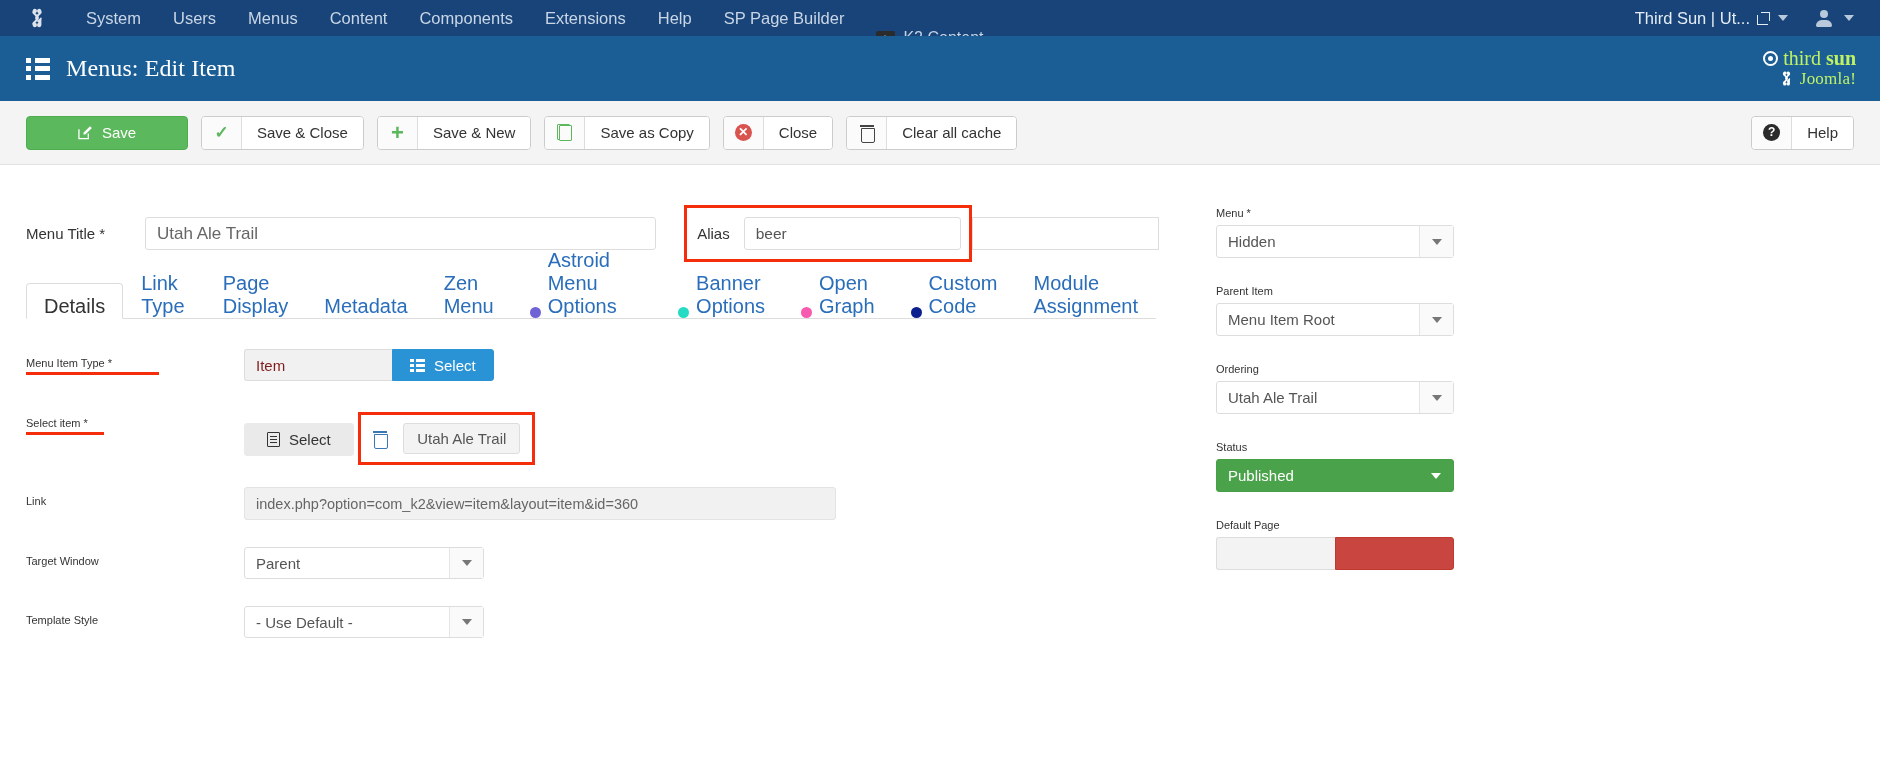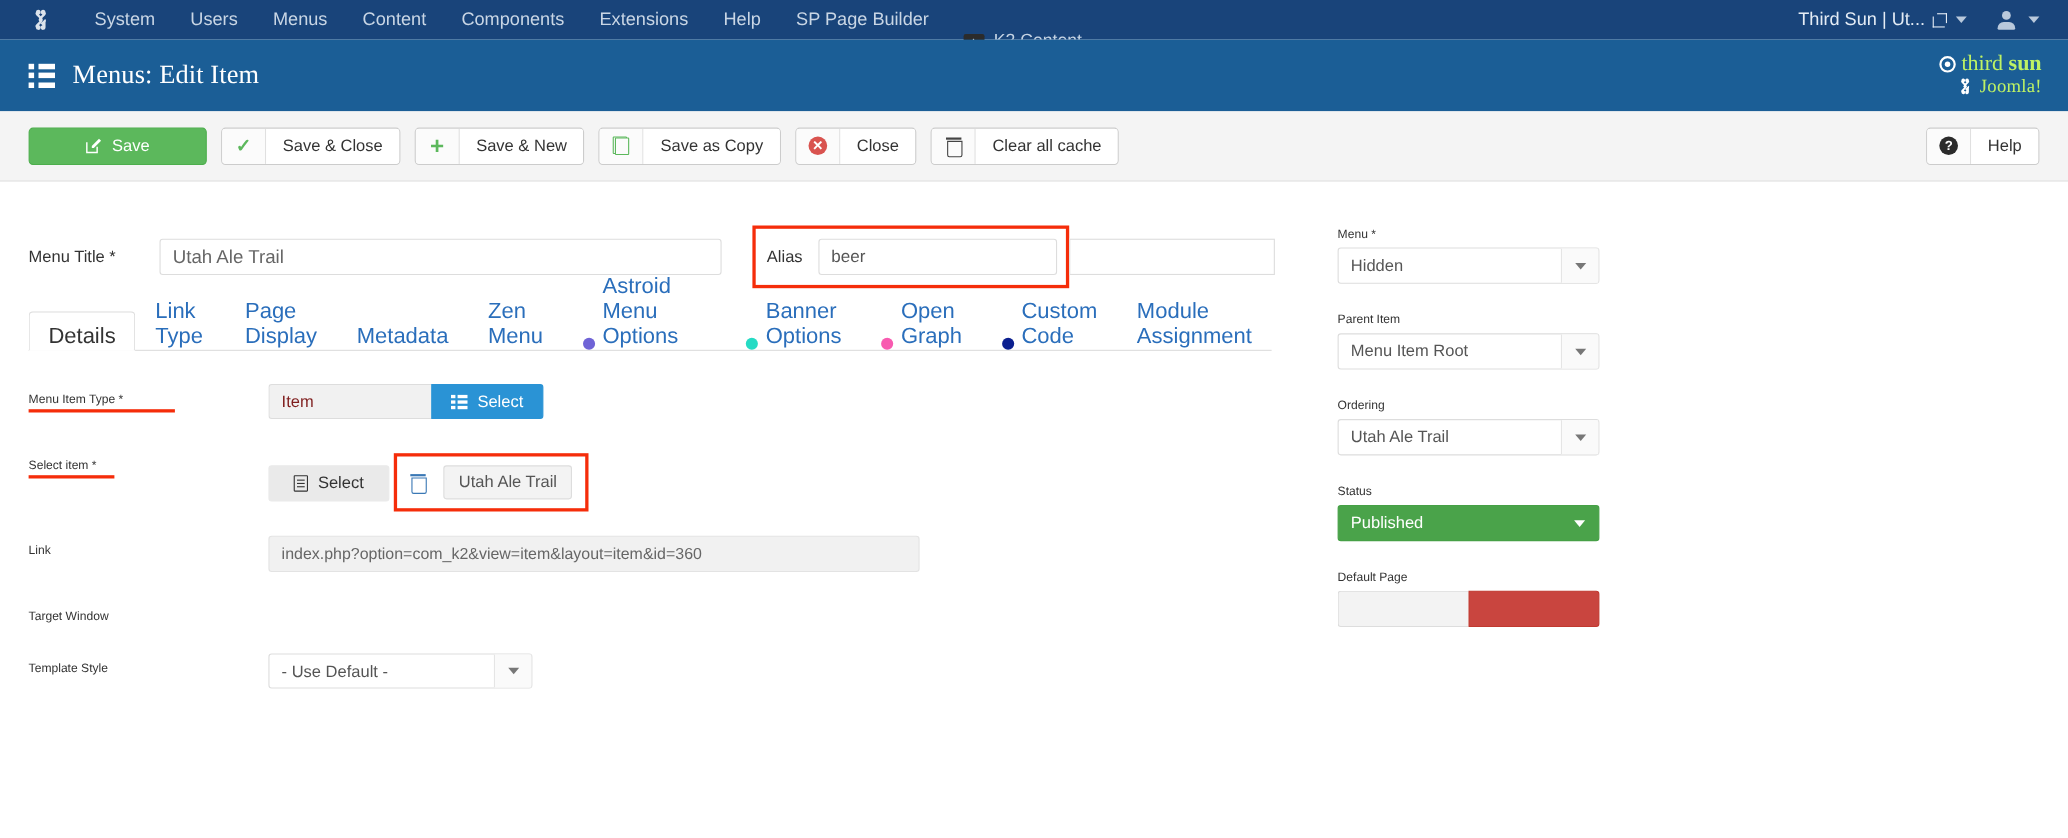--- a/index.html
+++ b/index.html
@@ -666,20 +666,26 @@
         </div>
       </div>
 
       <div class="form-row" style="margin-top:22px;">
         <div class="form-label">Link</div>
         <div class="inp link-input">index.php?option=com_k2&amp;view=item&amp;layout=item&amp;id=360</div>
       </div>
 
       <div class="form-row" style="margin-top:27px;">
         <div class="form-label">Target Window</div>
+        <div class="sel">
+          <span class="val">Parent</span>
+          <span class="arrow">
+              <span class="arrow-tri"></span>
+            </span>
+        </div>
       </div>
 
       <div class="form-row" style="margin-top:27px;">
         <div class="form-label">Template Style</div>
         <div class="sel">
           <span class="val">- Use Default -</span>
           <span class="arrow">
               <span class="arrow-tri"></span>
             </span>
         </div>

